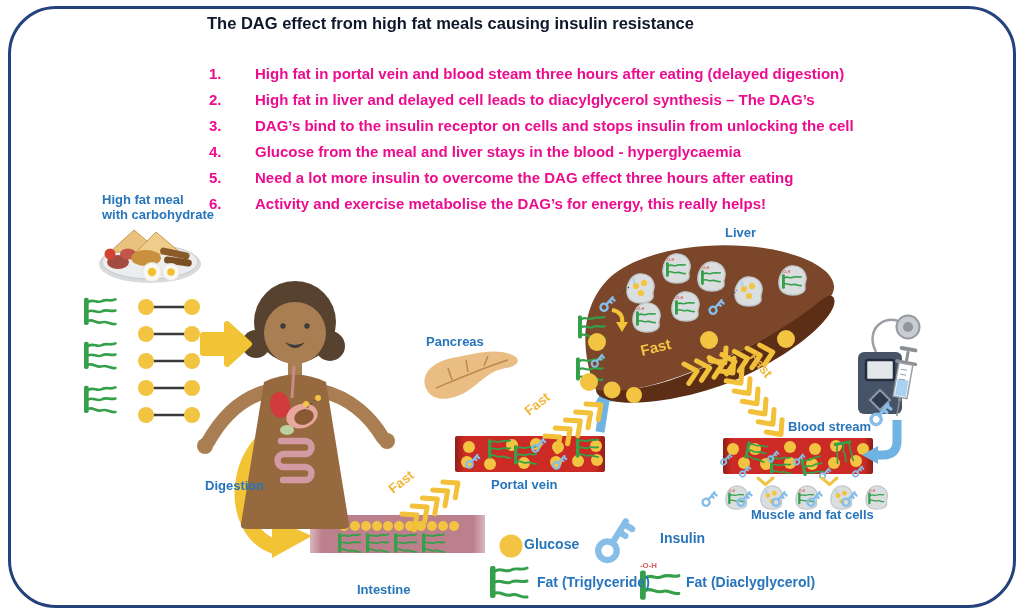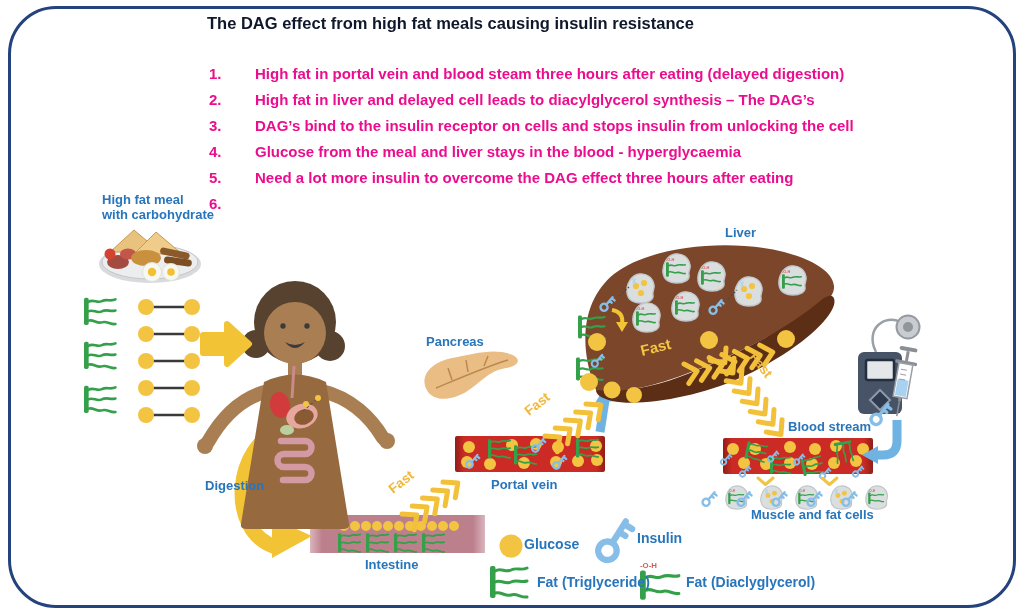--- a/index.html
+++ b/index.html
@@ -366,34 +366,35 @@
     <div class="step">
         <span class="n">4.</span>
         <span>Glucose from the meal and liver stays in the blood - hyperglycaemia</span>
       </div>
     <div class="step">
         <span class="n">5.</span>
         <span>Need a lot more insulin to overcome the DAG effect three hours after eating</span>
       </div>
     <div class="step">
         <span class="n">6.</span>
+        <span>Activity and exercise metabolise the DAG’s for energy, this really helps!</span>
       </div>
   </div>
 
   <div class="lbl meal-lbl" style="left:102px;top:192px;">
     <div>High fat meal</div>
     <div>with carbohydrate</div>
   </div>
   <div class="lbl" style="left:157px;top:478px;padding-left:48px;">Digestion</div>
   <div class="lbl" style="left:426px;top:334px;">Pancreas</div>
   <div class="lbl" style="left:705px;top:225px;padding-left:20px;">Liver</div>
   <div class="lbl" style="left:491px;top:477px;">Portal vein</div>
   <div class="lbl" style="left:788px;top:419px;">Blood stream</div>
-  <div class="lbl" style="left:357px;top:557px;margin-left:8px;">Intestine</div>
+  <div class="lbl" style="left:357px;top:582px;">Intestine</div>
   <div class="lbl" style="left:751px;top:507px;">Muscle and fat cells</div>
 
   <div class="lbl lg" style="left:524px;top:536px;">Glucose</div>
-  <div class="lbl lg" style="left:637px;top:530px;">Insulin</div>
+  <div class="lbl lg" style="left:660px;top:530px;">Insulin</div>
   <div class="lbl lg" style="left:537px;top:574px;">Fat (Triglyceride)</div>
   <div class="lbl lg" style="left:686px;top:574px;">Fat (Diaclyglycerol)</div>
 
   <div class="frame"></div>
 </div>
 
 </body></html>

